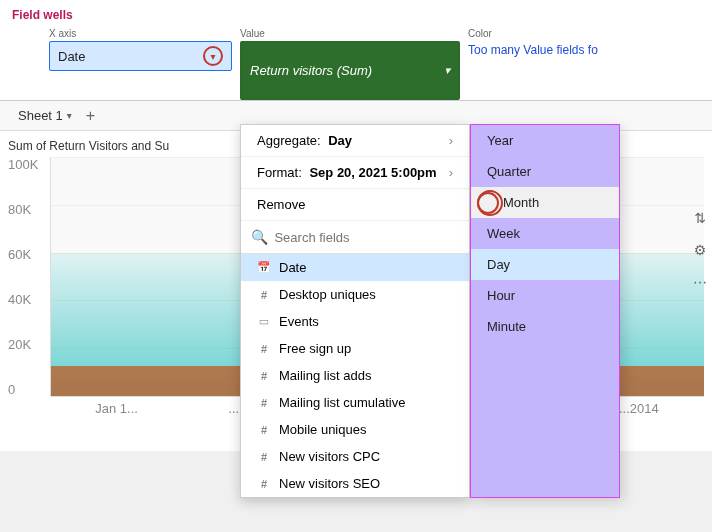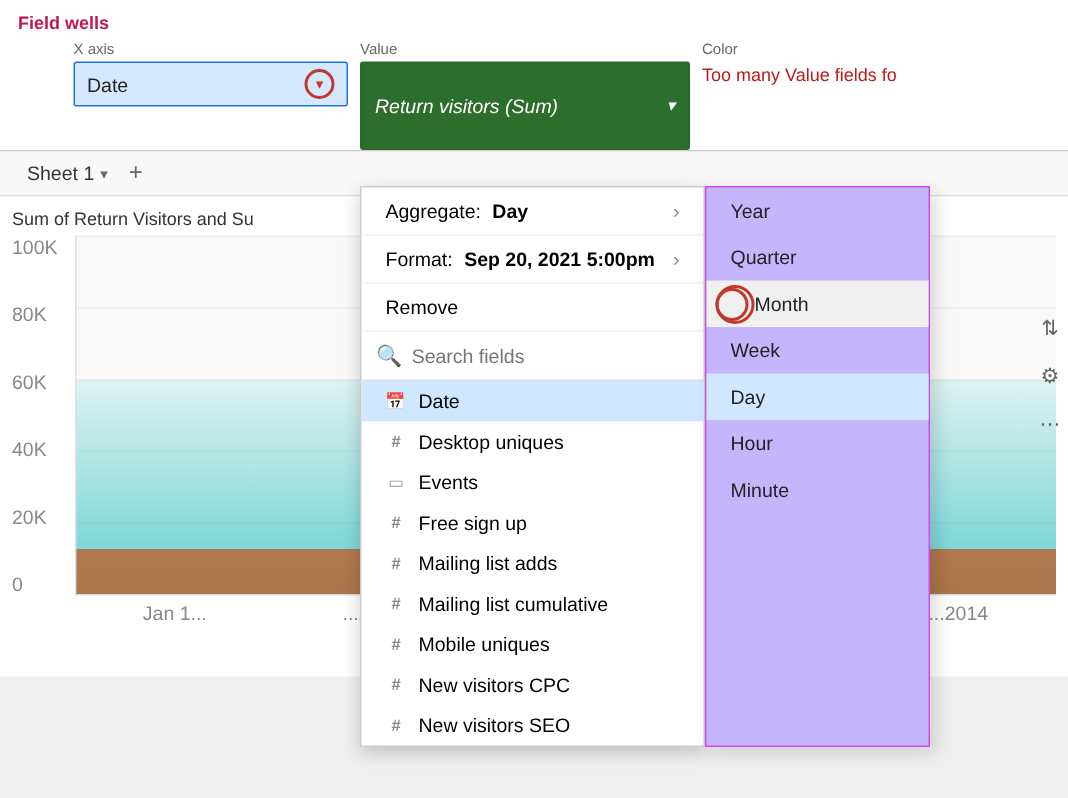--- a/index.html
+++ b/index.html
@@ -330,21 +330,21 @@
     <div style="min-width:220px;">
       <div class="field-box-label">Value</div>
       <div style="background:#2d6e2d;color:#fff;padding:20px 8px;border-radius:2px;display:flex;align-items:center;justify-content:space-between;border:2px solid #2a6a2a;font-style:italic;">
         <span style="font-size:13px;">Return visitors (Sum)</span>
         <span class="dropdown-arrow-plain">▾</span>
       </div>
     </div>
 
     <div style="min-width:130px;">
       <div class="color-field-label">Color</div>
-      <div class="color-field-text" style="font-size:12px;color:#b91c1c;margin-top:4px;">Too many Value fields fo</div>
+      <div class="color-field-text" style="font-size:12px;color:#1d4ed8;margin-top:4px;">Too many Value fields fo</div>
     </div>
   </div>
 </div>
 
 <div class="sheet-bar">
   <div class="sheet-tab">
     <span>Sheet 1</span>
     <span class="sheet-tab-arrow">▾</span>
   </div>
   <span class="sheet-add">+</span>

